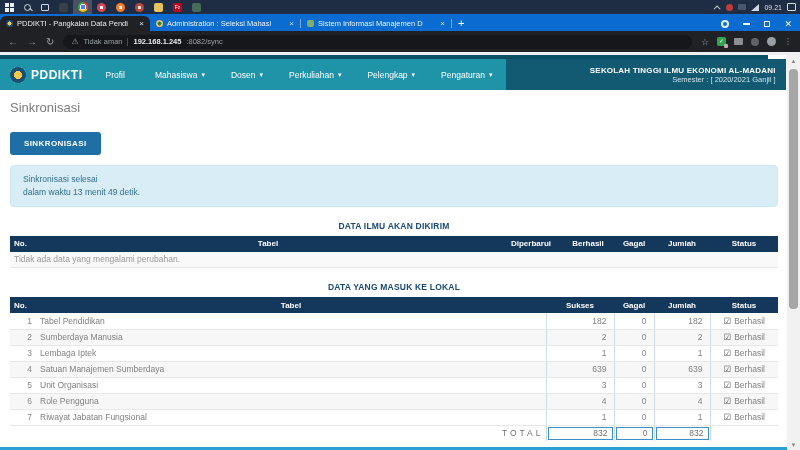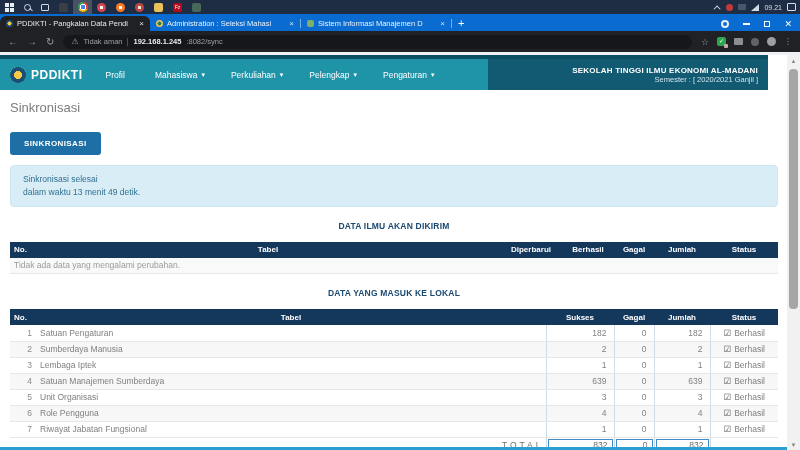--- a/index.html
+++ b/index.html
@@ -79,21 +79,21 @@
 
   
   .content { position:absolute; top:90px; left:0; width:787px; height:360px; background:#fff; padding:8px 9px 0 10px; }
   .page-title { color:#7d7d7d; font-size:13px; font-weight:normal; margin-top:2px; }
   .status-line { margin-top:9px; font-size:8.5px; color:#9aa0a6; display:flex; align-items:center; gap:5px; }
   .badge-connected { background:#5cb85c; color:#fff; font-size:7px; font-weight:bold; padding:2px 6px; border-radius:3px; }
   .sync-btn { margin-top:17px; background:#1d6fa5; color:#fff; border:none; font-size:8px; font-weight:bold; padding:7px 14px; border-radius:3px; letter-spacing:.4px; cursor:pointer; font-family:"Liberation Sans",sans-serif; }
   .alert { margin-top:10px; background:#d9edf7; border:1px solid #cde6f3; border-radius:4px; color:#31708f; font-size:8.5px; padding:7px 12px; line-height:1.5; }
 
   .tbl-title { text-align:center; color:#1a4971; font-weight:bold; font-size:8.5px; margin-top:14px; letter-spacing:.2px; }
-  table { width:100%; border-collapse:collapse; margin-top:11px; table-layout:fixed; }
+  table { width:100%; border-collapse:collapse; margin-top:5px; table-layout:fixed; }
   th { background:#14375c; color:#fff; font-size:8px; font-weight:bold; height:16px; padding:0 4px; }
   td { font-size:8.5px; color:#808080; height:16px; padding:0 4px; border-bottom:1px solid #e7e7e7; }
 
   
   .t-kirim th:nth-child(1){ width:26px; text-align:left; }
   .t-kirim th:nth-child(2){ text-align:center; }
   .t-kirim th:nth-child(3){ width:62px; }
   .t-kirim th:nth-child(4){ width:52px; }
   .t-kirim th:nth-child(5){ width:40px; }
   .t-kirim th:nth-child(6){ width:56px; }
@@ -238,20 +238,24 @@
   <li>
     <span>Profil</span>
     <span class="caret"></span>
   </li>
 
   <li>
     <span>Mahasiswa</span>
     <span class="caret">▾</span>
   </li>
 
+  <li>
+    <span>Dosen</span>
+    <span class="caret">▾</span>
+  </li>
 
   <li>
     <span>Perkuliahan</span>
     <span class="caret">▾</span>
   </li>
 
   <li>
     <span>Pelengkap</span>
     <span class="caret">▾</span>
   </li>
@@ -306,21 +310,21 @@
         <th>Tabel</th>
         <th>Sukses</th>
         <th>Gagal</th>
         <th>Jumlah</th>
         <th>Status</th>
       </tr>
     </thead>
     <tbody>
   <tr>
     <td class="c-no">1</td>
-    <td>Satuan Pengaturan</td>
+    <td>Tabel Pendidikan</td>
     <td class="c-num">182</td>
     <td class="c-num">0</td>
     <td class="c-num">182</td>
     <td class="c-status"><span class="check-sq">☑</span><span>Berhasil</span></td>
   </tr>
 
   <tr>
     <td class="c-no">2</td>
     <td>Sumberdaya Manusia</td>
     <td class="c-num">2</td>

